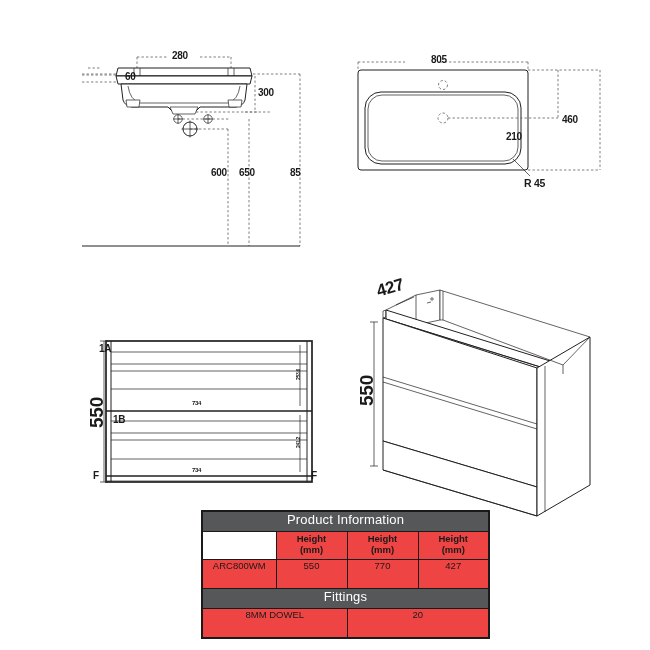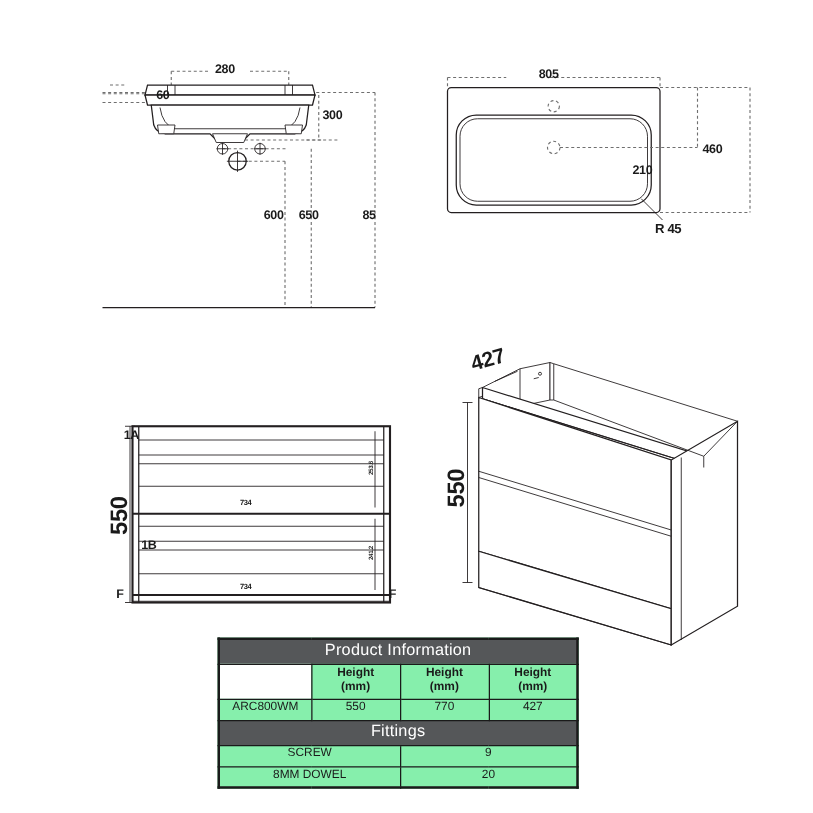--- a/index.html
+++ b/index.html
@@ -31,35 +31,35 @@
     line-height: 1;
     letter-spacing: -0.3px;
   }
   .vert {
     transform-origin: center center;
     transform: rotate(-90deg);
   }
   
   #info-table {
     position: absolute;
-    left: 174px;
+    left: 201px;
     top: 510px;
     width: 287px;
     border-collapse: collapse;
     table-layout: fixed;
-    background: #86efac;
+    background: #ef4444;
     border: 2px solid #1a1a1a;
   }
   #info-table td {
     border: 1px solid #1a1a1a;
     text-align: center;
     vertical-align: middle;
     font-size: 9.5px;
     color: #1a1a1a;
-    padding: 1px 0 4px 0;
+    padding: 1px 0 16px 0;
     line-height: 1.15;
     font-family: "Liberation Sans", sans-serif;
   }
   #info-table td.banner {
     background: #555759;
     color: #ffffff;
     font-size: 13px;
     font-weight: normal;
     padding: 1px 0 3px 0;
     letter-spacing: 0.2px;
@@ -276,21 +276,21 @@
 <div class="dim-label" style="left:562px; top:115px; font-size:10px;">460</div>
 <div class="dim-label" style="left:524px; top:178px; font-size:10.5px;">R 45</div>
 
 <div class="dim-label vert" style="left:72px; top:403px; font-size:19px; width:48px; text-align:center;">550</div>
 <div class="dim-label vert" style="left:279px; top:372px; font-size:5px; width:38px; text-align:center;">253.6</div>
 <div class="dim-label vert" style="left:279px; top:440px; font-size:5px; width:38px; text-align:center;">241.2</div>
 <div class="dim-label" style="left:192px; top:400px; font-size:6px;">734</div>
 <div class="dim-label" style="left:192px; top:467px; font-size:6px;">734</div>
 
 <div class="dim-label" style="left:99px; top:344px; font-size:10px;">1A</div>
-<div class="dim-label" style="left:113px; top:415px; font-size:10px;margin-top:17px;">1B</div>
+<div class="dim-label" style="left:113px; top:415px; font-size:10px;">1B</div>
 <div class="dim-label" style="left:93px; top:471px; font-size:10px;">F</div>
 <div class="dim-label" style="left:311px; top:471px; font-size:10px;">F</div>
 
 <div class="dim-label" style="left:377px; top:283px; font-size:17px; transform:rotate(-16deg); transform-origin:left center;">427</div>
 <div class="dim-label vert" style="left:342px; top:381px; font-size:19px; width:48px; text-align:center;">550</div>
 
 <table id="info-table">
   <colgroup>
     <col class="col-a">
       <col class="col-b">
@@ -319,21 +319,17 @@
     <tr>
       <td>ARC800WM</td>
       <td>550</td>
       <td>770</td>
       <td>427</td>
     </tr>
     <tr>
       <td class="banner" colspan="4">Fittings</td>
     </tr>
     <tr>
-      <td colspan="2">SCREW</td>
-      <td colspan="2">9</td>
-    </tr>
-    <tr>
       <td colspan="2">8MM DOWEL</td>
       <td colspan="2">20</td>
     </tr>
   </tbody>
 </table>
 
 </body></html>

